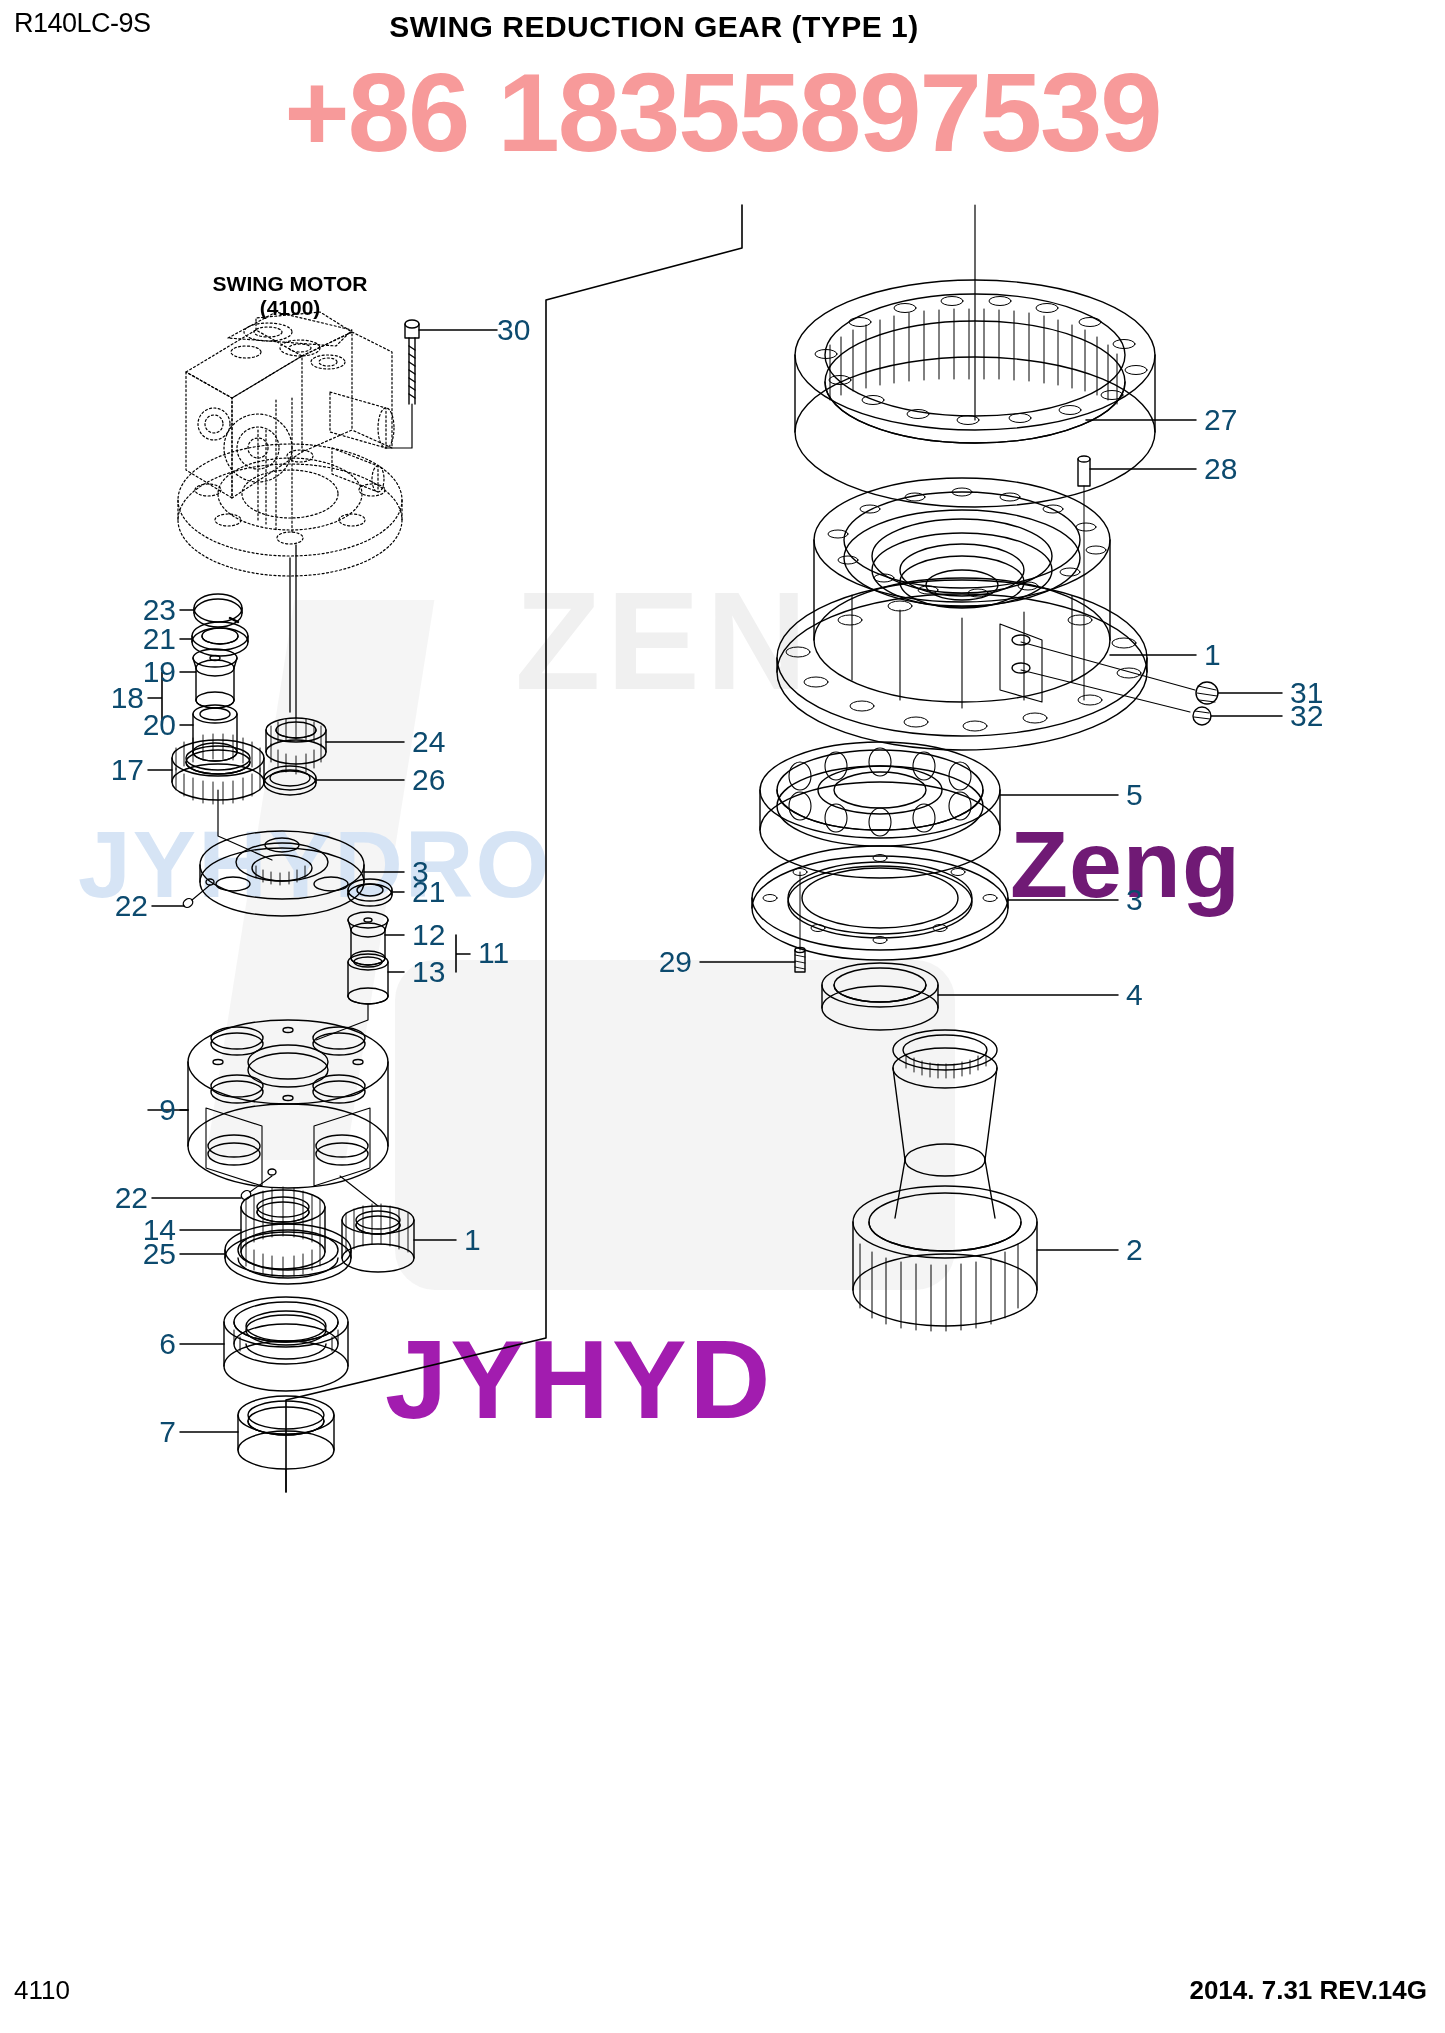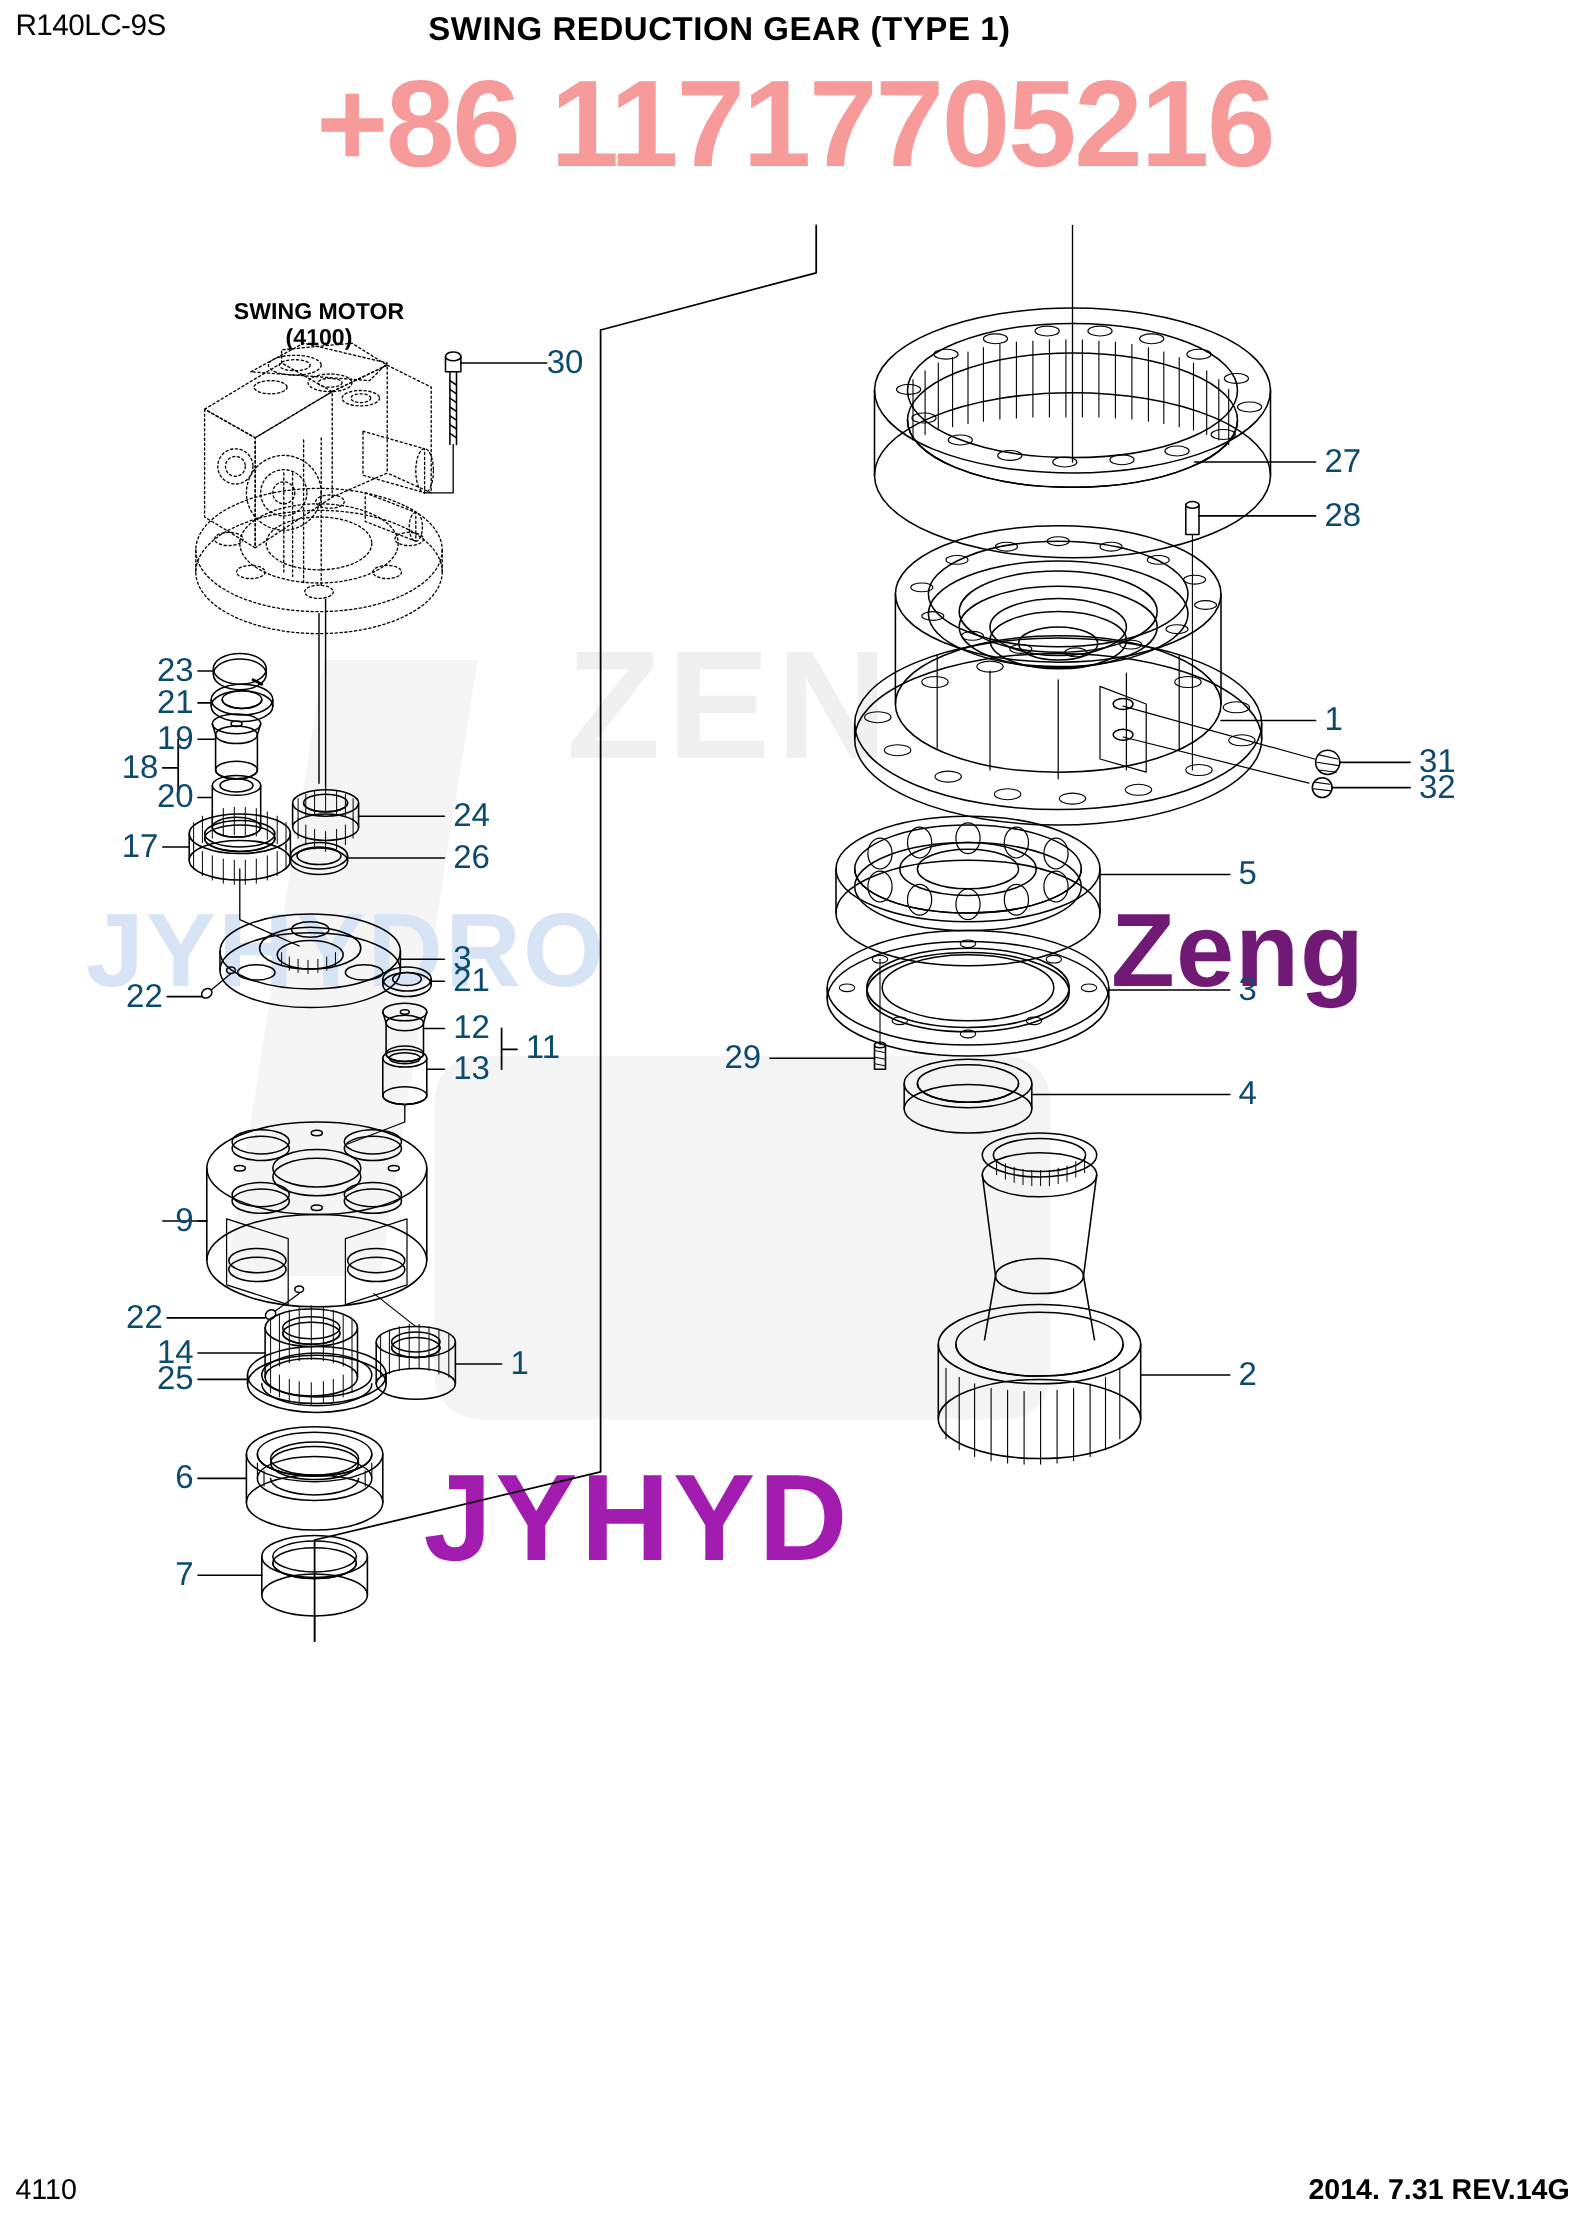--- a/index.html
+++ b/index.html
@@ -40,21 +40,21 @@
            font-family:"Liberation Sans",sans-serif;white-space:nowrap;}
   .callout.r{transform:translateX(-100%);}
   .unit-label{position:absolute;font-size:21px;font-weight:700;text-align:center;
               line-height:24px;white-space:nowrap;}
 </style>
 </head>
 <body>
 
 <div id="model-code">R140LC-9S</div>
 <div id="sheet-title">SWING REDUCTION GEAR (TYPE 1)</div>
-<div id="phone-watermark" class="wm">+86 11717705216</div>
+<div id="phone-watermark" class="wm">+86 18355897539</div>
 
 <div id="wm-blob" class="wm"></div>
 <div id="wm-blob2" class="wm"></div>
 <div id="wm-zen-grey" class="wm">ZEN</div>
 <div id="wm-jyhydro" class="wm">JYHYDRO</div>
 <div id="wm-zeng" class="wm">Zeng</div>
 <div id="wm-jyhyd-big" class="wm">JYHYD</div>
 
 <svg id="drawing" viewBox="0 0 1445 2033">
   <defs>

